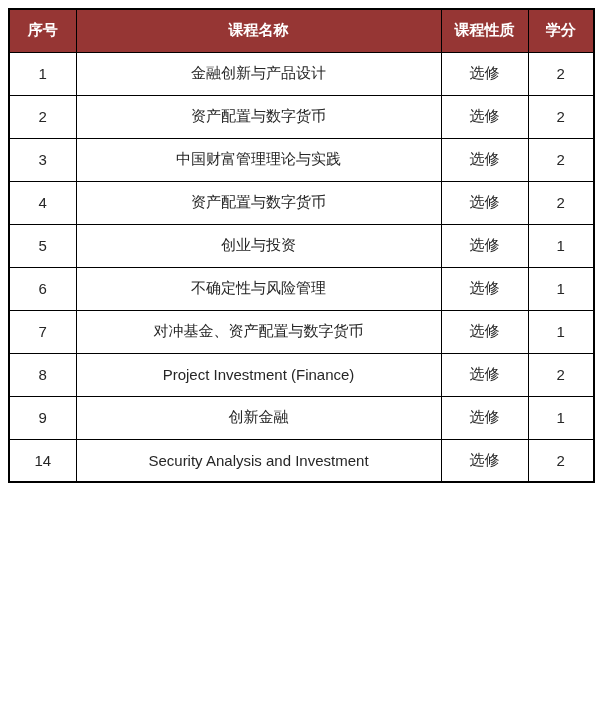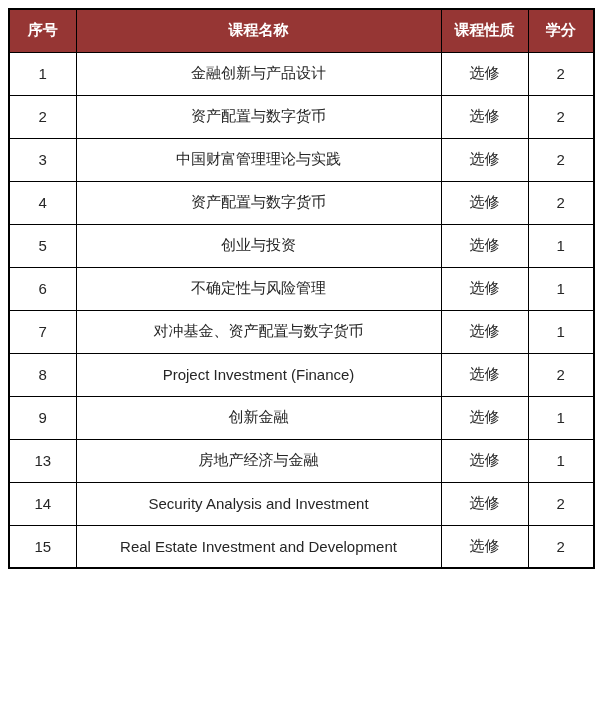--- a/index.html
+++ b/index.html
@@ -122,32 +122,20 @@
           <td>选修</td>
           <td>2</td>
         </tr>
         <tr>
           <td>9</td>
           <td>创新金融</td>
           <td>选修</td>
           <td>1</td>
         </tr>
         <tr>
-          <td>13</td>
-          <td>房地产经济与金融</td>
-          <td>选修</td>
-          <td>1</td>
-        </tr>
-        <tr>
           <td>14</td>
           <td>Security Analysis and Investment</td>
-          <td>选修</td>
-          <td>2</td>
-        </tr>
-        <tr>
-          <td>15</td>
-          <td>Real Estate Investment and Development</td>
           <td>选修</td>
           <td>2</td>
         </tr>
       </tbody>
   </table>
 </div>
 
 </body></html>

